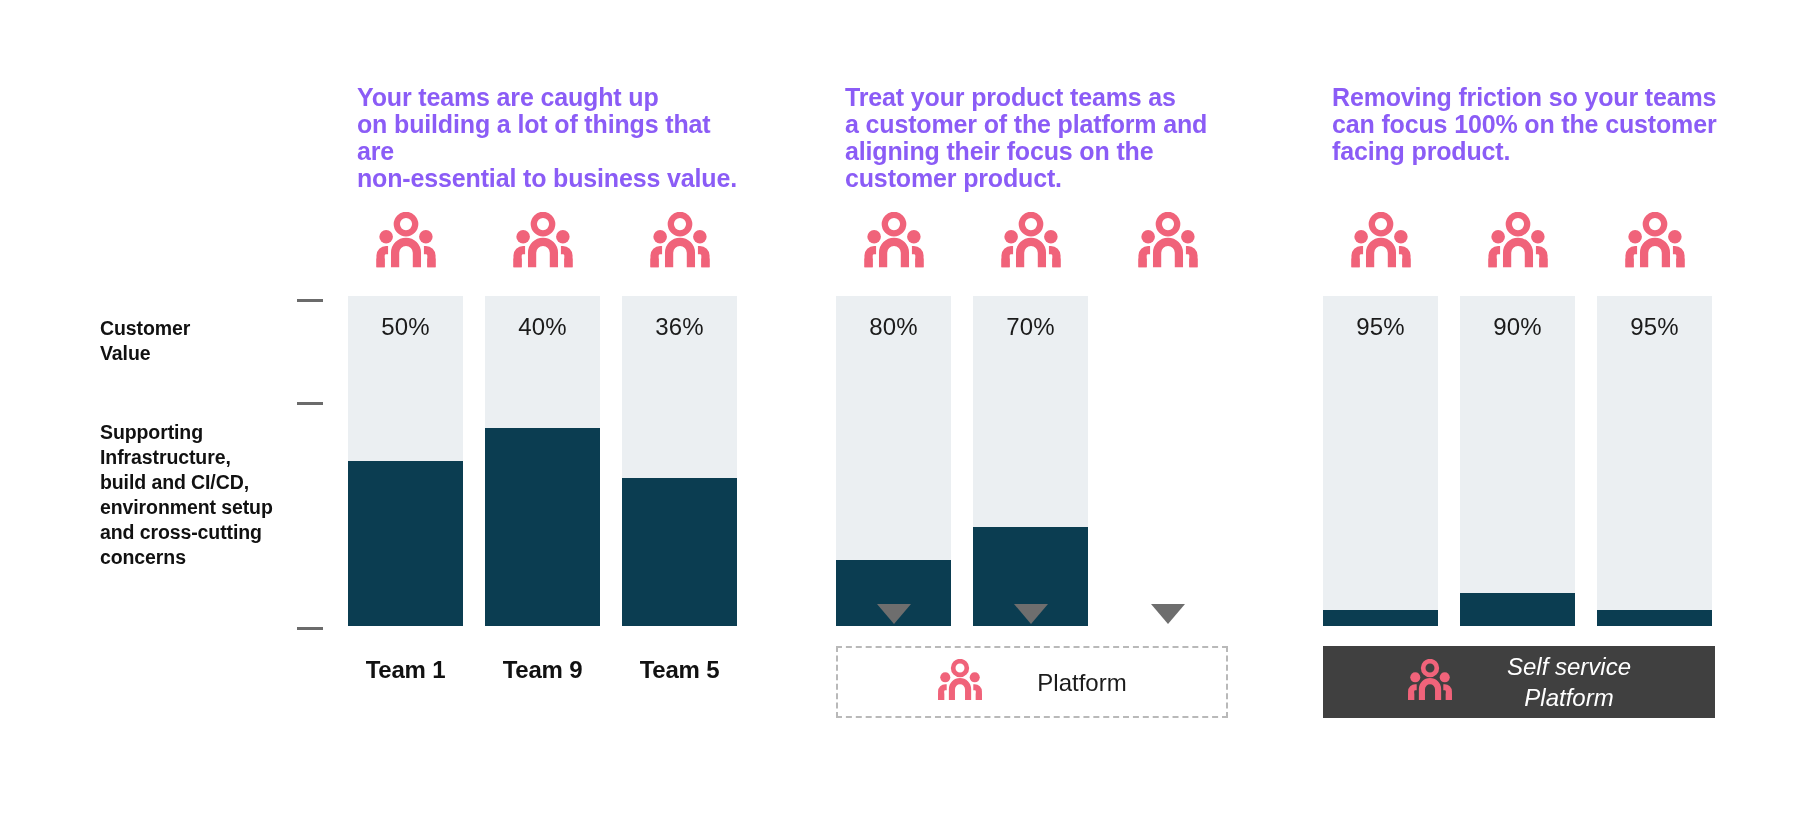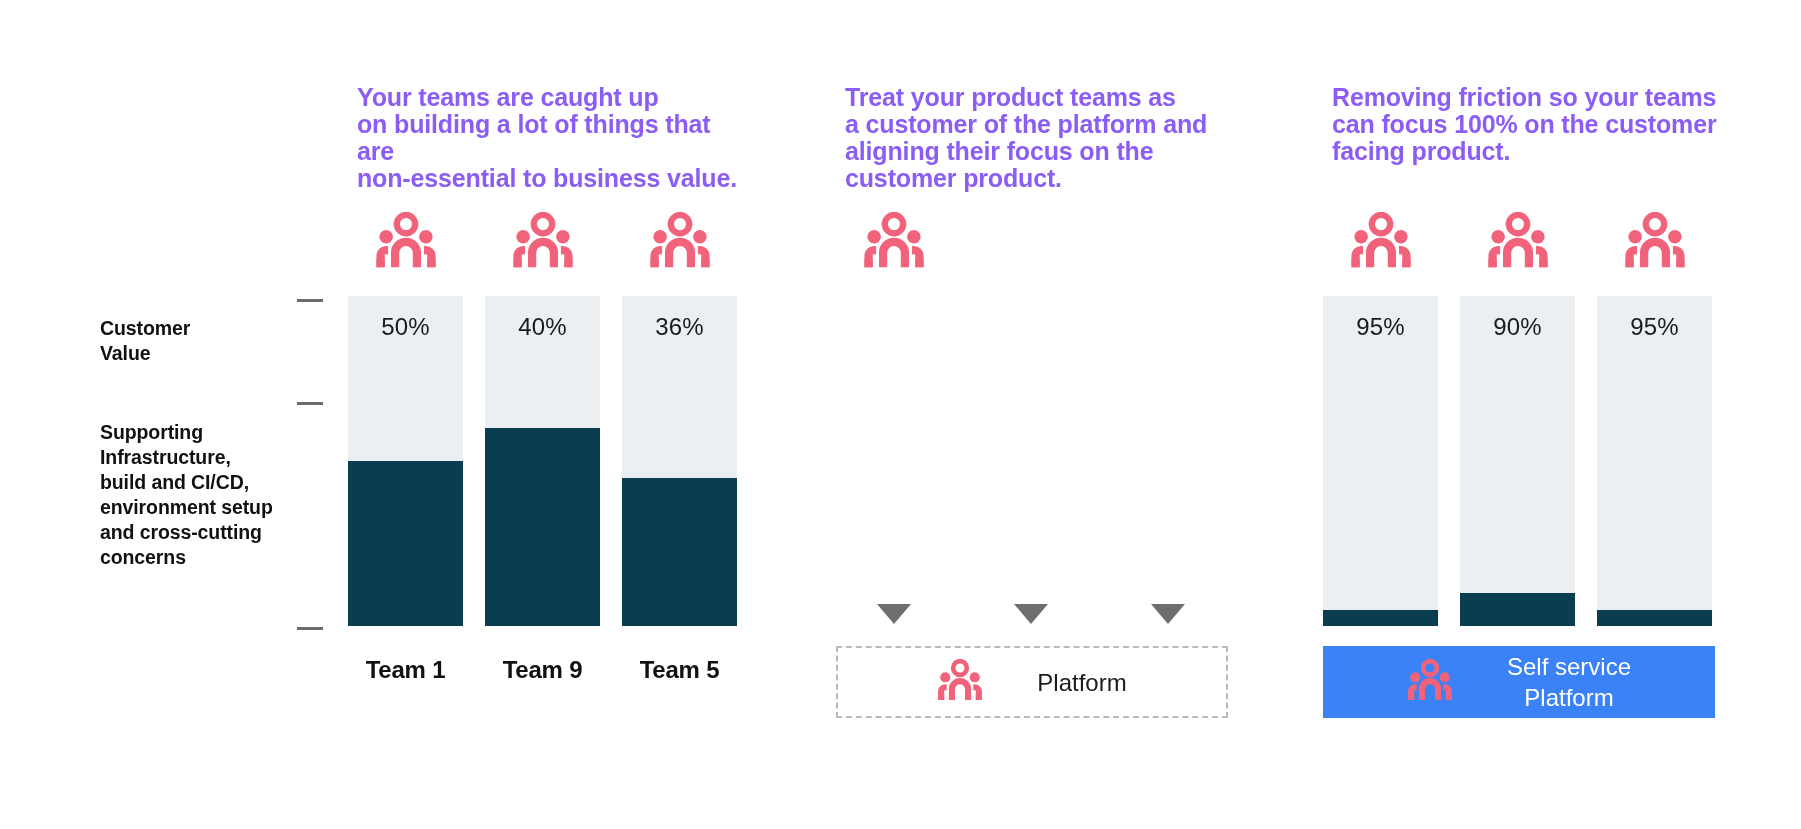--- a/index.html
+++ b/index.html
@@ -149,21 +149,22 @@
     display: flex;
     align-items: center;
     justify-content: center;
     gap: 54px;
   }
   #platform-dashed {
     border: 2px dashed #b9b9b9;
     background: #ffffff;
   }
   #platform-solid {
-    background: #3b82f6;
+    background: #404040;
+    font-style: italic;
   }
   .platform-label {
     font-size: 24px;
     line-height: 31px;
     text-align: center;
     white-space: pre-line;
   }
   #platform-dashed .platform-label { color: #1b1b1b; }
   #platform-solid  .platform-label { color: #ffffff; }
   .platform-icon { width: 46px; height: 46px; display: block; }
@@ -243,20 +244,52 @@
         <div class="team-name">Team 5</div>
       </div>
     </div>
   </div>
 <div class="group" id="group-2">
     <div class="group-heading">Treat your product teams as
 a customer of the platform and
 aligning their focus on the
 customer product.</div>
     <div class="bars">
+      <div class="bar-col">
+        <svg class="team-icon" viewBox="0 0 64 64" width="62" height="62" aria-hidden="true">
+          <circle cx="32" cy="12.5" r="9.5" fill="none" stroke="#F0637A" stroke-width="6.5"></circle>
+          <circle cx="11.5" cy="25.5" r="7" fill="#F0637A"></circle>
+          <circle cx="52.5" cy="25.5" r="7" fill="#F0637A"></circle>
+          <path d="M16.5 57 V42 a15.5 15.5 0 0 1 31 0 V57 h-8.5 V42 a7 7 0 0 0 -14 0 V57 Z" fill="#F0637A"></path>
+          <path d="M1.5 57 V45 a10 10 0 0 1 10 -10 h2 v8.5 h-2 a1.5 1.5 0 0 0 -1.5 1.5 V57 Z" fill="#F0637A"></path>
+          <path d="M1.5 48 h8.5 V57 h-8.5 Z" fill="#F0637A"></path>
+          <path d="M62.5 57 V45 a10 10 0 0 0 -10 -10 h-2 v8.5 h2 a1.5 1.5 0 0 1 1.5 1.5 V57 Z" fill="#F0637A"></path>
+          <path d="M54 48 h8.5 V57 h-8.5 Z" fill="#F0637A"></path>
+        </svg>
+        <div class="bar">
+          <div class="bar-fill" style="height: 20%;"></div>
+          <div class="bar-pct">80%</div>
+        </div>
+      </div>
+      <div class="bar-col">
+        <svg class="team-icon" viewBox="0 0 64 64" width="62" height="62" aria-hidden="true">
+          <circle cx="32" cy="12.5" r="9.5" fill="none" stroke="#F0637A" stroke-width="6.5"></circle>
+          <circle cx="11.5" cy="25.5" r="7" fill="#F0637A"></circle>
+          <circle cx="52.5" cy="25.5" r="7" fill="#F0637A"></circle>
+          <path d="M16.5 57 V42 a15.5 15.5 0 0 1 31 0 V57 h-8.5 V42 a7 7 0 0 0 -14 0 V57 Z" fill="#F0637A"></path>
+          <path d="M1.5 57 V45 a10 10 0 0 1 10 -10 h2 v8.5 h-2 a1.5 1.5 0 0 0 -1.5 1.5 V57 Z" fill="#F0637A"></path>
+          <path d="M1.5 48 h8.5 V57 h-8.5 Z" fill="#F0637A"></path>
+          <path d="M62.5 57 V45 a10 10 0 0 0 -10 -10 h-2 v8.5 h2 a1.5 1.5 0 0 1 1.5 1.5 V57 Z" fill="#F0637A"></path>
+          <path d="M54 48 h8.5 V57 h-8.5 Z" fill="#F0637A"></path>
+        </svg>
+        <div class="bar">
+          <div class="bar-fill" style="height: 30%;"></div>
+          <div class="bar-pct">70%</div>
+        </div>
+      </div>
       <div class="bar-col">
         <svg class="team-icon" viewBox="0 0 64 64" width="62" height="62" aria-hidden="true">
           <circle cx="32" cy="12.5" r="9.5" fill="none" stroke="#F0637A" stroke-width="6.5"></circle>
           <circle cx="11.5" cy="25.5" r="7" fill="#F0637A"></circle>
           <circle cx="52.5" cy="25.5" r="7" fill="#F0637A"></circle>
           <path d="M16.5 57 V42 a15.5 15.5 0 0 1 31 0 V57 h-8.5 V42 a7 7 0 0 0 -14 0 V57 Z" fill="#F0637A"></path>
           <path d="M1.5 57 V45 a10 10 0 0 1 10 -10 h2 v8.5 h-2 a1.5 1.5 0 0 0 -1.5 1.5 V57 Z" fill="#F0637A"></path>
           <path d="M1.5 48 h8.5 V57 h-8.5 Z" fill="#F0637A"></path>
           <path d="M62.5 57 V45 a10 10 0 0 0 -10 -10 h-2 v8.5 h2 a1.5 1.5 0 0 1 1.5 1.5 V57 Z" fill="#F0637A"></path>
           <path d="M54 48 h8.5 V57 h-8.5 Z" fill="#F0637A"></path>

